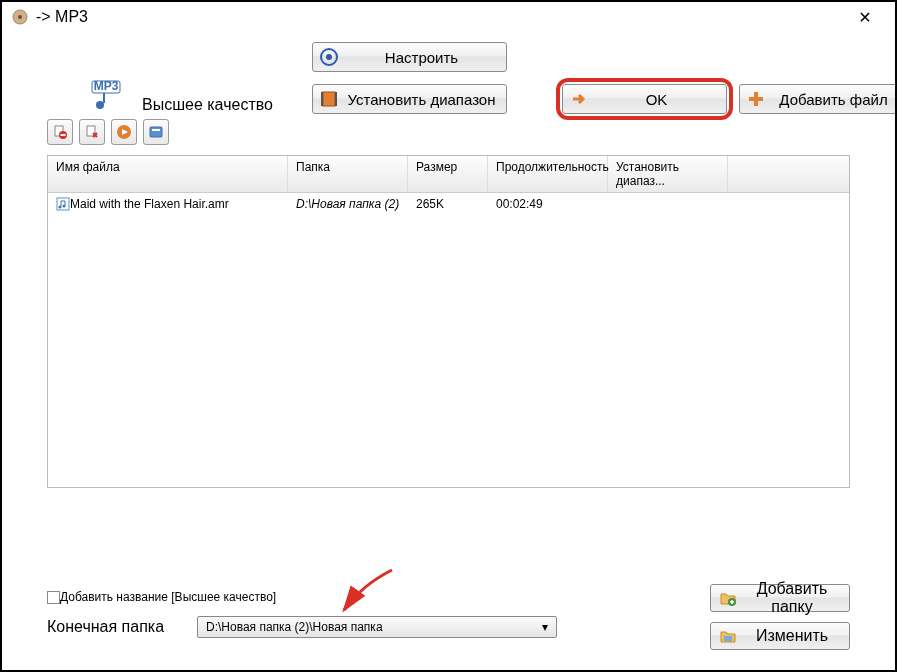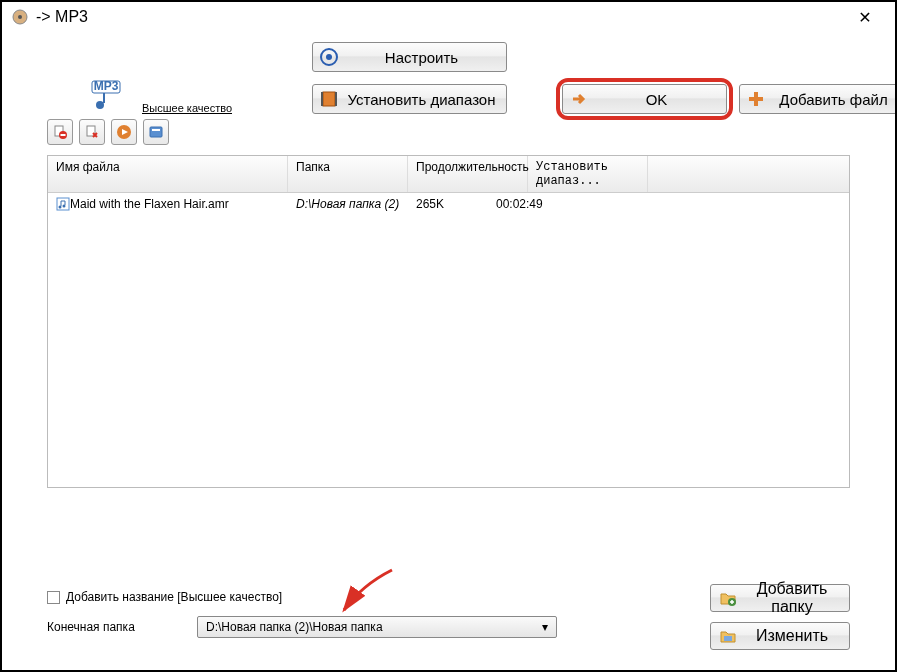--- a/index.html
+++ b/index.html
@@ -4,50 +4,50 @@
 <style>
 * { box-sizing: border-box; margin: 0; padding: 0; font-family: 'Segoe UI', Tahoma, sans-serif; font-size: 12px; }
 body { background: #fff; width: 897px; height: 672px; position: relative; border: 2px solid #000; overflow: hidden; }
 .titlebar { height: 30px; display: flex; align-items: center; padding: 0 10px; }
 .titlebar-icon { width: 16px; height: 16px; margin-right: 8px; }
 .titlebar-text { flex: 1; font-size: 16px; }
 .close-btn { width: 40px; height: 28px; display: flex; align-items: center; justify-content: center; font-size: 16px; cursor: pointer; }
 .top-section { padding: 10px 45px 5px 45px; display: flex; align-items: flex-end; gap: 20px; margin-left: 43px; }
 .mp3-icon-area { width: 90px; }
 .mp3-icon { width: 32px; height: 32px; }
-.quality-label { flex: 0 0 150px; padding-top: 8px; font-size: 11px; text-decoration: underline; }
+.quality-label { flex: 0 0 150px; padding-top: 8px; font-size: 16px; }
 .center-buttons { flex: 0 0 230px; display: flex; flex-direction: column; gap: 12px; }
 .right-buttons { flex: 1; display: flex; flex-direction: row; gap: 12px; align-items: flex-end; }
 .big-btn { width: 195px; height: 30px; background: linear-gradient(to bottom, #fcfcfc 0%, #f1f1f1 45%, #e4e4e4 50%, #f0f0f0 100%); border: 1px solid #8a8a8a; border-radius: 3px; display: flex; align-items: center; cursor: pointer; padding: 0 6px; }
 .big-btn-icon { width: 20px; height: 20px; margin-right: 4px; display: flex; align-items: center; justify-content: center; }
 .big-btn-text { flex: 1; text-align: center; font-size: 15px; }
 .ok-highlight { outline: 4px solid #d93025; outline-offset: 2px; border-radius: 6px; }
 .small-icons-row { padding: 0 45px 10px 45px; display: flex; gap: 6px; }
 .small-btn { width: 26px; height: 26px; background: linear-gradient(to bottom, #fcfcfc, #e8e8e8); border: 1px solid #999; border-radius: 3px; display: flex; align-items: center; justify-content: center; cursor: pointer; }
 .table-area { margin: 0 45px; border: 1px solid #bbb; height: 333px; background: #fff; }
 .table-header { display: flex; background: linear-gradient(to bottom, #fdfdfd, #ebebeb); border-bottom: 1px solid #ccc; }
 .th { padding: 4px 8px; border-right: 1px solid #ddd; font-size: 12px; text-align: left; }
 .th-file { width: 240px; }
 .th-folder { width: 120px; }
 .th-size { width: 80px; }
 .th-duration { width: 120px; }
-.th-range { width: 120px; font-family: Liberation Mono, monospace; }
+.th-range { width: 120px; }
 .table-row { display: flex; padding: 2px 0; }
 .td { padding: 2px 8px; font-size: 12px; display: flex; align-items: center; }
 .td-file { width: 240px; }
 .td-folder { width: 120px; font-style: italic; }
 .td-size { width: 80px; }
 .td-duration { width: 120px; }
 .td-range { width: 120px; }
 .file-icon { width: 14px; height: 14px; }
 .bottom-section { position: absolute; bottom: 20px; left: 45px; right: 45px; }
 .bottom-row { display: flex; align-items: center; margin-bottom: 12px; }
-.checkbox-row { display: flex; gap: 6px; }
+.checkbox-row { display: flex; }
 .checkbox { width: 13px; height: 13px; border: 1px solid #888; background: #fff; }
-.dest-label { width: 150px; font-size: 12px; }
+.dest-label { width: 150px; font-size: 16px; }
 .dest-select { flex: 0 0 360px; height: 22px; background: linear-gradient(to bottom, #fafafa, #e5e5e5); border: 1px solid #888; border-radius: 2px; padding: 0 8px; display: flex; align-items: center; justify-content: space-between; cursor: pointer; }
 .bottom-right-btns { position: absolute; right: 0; bottom: 0; display: flex; flex-direction: column; gap: 10px; }
 .med-btn { width: 140px; height: 28px; background: linear-gradient(to bottom, #fcfcfc 0%, #f1f1f1 45%, #e4e4e4 50%, #f0f0f0 100%); border: 1px solid #8a8a8a; border-radius: 3px; display: flex; align-items: center; cursor: pointer; padding: 0 8px; }
 .med-btn-icon { width: 18px; height: 18px; margin-right: 6px; }
 .med-btn-text { flex: 1; text-align: center; font-size: 16px; }
 .arrow-annotation { position: absolute; left: 330px; bottom: 50px; pointer-events: none; }
 </style>
 </head>
 <body>
 
@@ -140,20 +140,21 @@
         <rect x="2" y="3" width="12" height="10" rx="1" fill="#5a8fd0" stroke="#3a6fb0"></rect>
         <rect x="4" y="5" width="8" height="2" fill="#fff"></rect>
       </svg>
     </div>
 </div>
 
 <div class="table-area">
   <div class="table-header">
     <div class="th th-file">Имя файла</div>
     <div class="th th-folder">Папка</div>
+    <div class="th th-size">Размер</div>
     <div class="th th-duration">Продолжительность</div>
     <div class="th th-range">Установить диапаз...</div>
   </div>
   <div class="table-row">
     <div class="td td-file">
       <svg class="file-icon" viewBox="0 0 14 14">
           <rect x="1" y="1" width="12" height="12" fill="#fff" stroke="#5a8fd0"></rect>
           <path d="M5 4 L5 9 M5 4 L9 4 L9 8" stroke="#3a6fb0" fill="none"></path>
           <circle cx="4" cy="10" r="1.5" fill="#3a6fb0"></circle>
           <circle cx="8" cy="9" r="1.5" fill="#3a6fb0"></circle>

